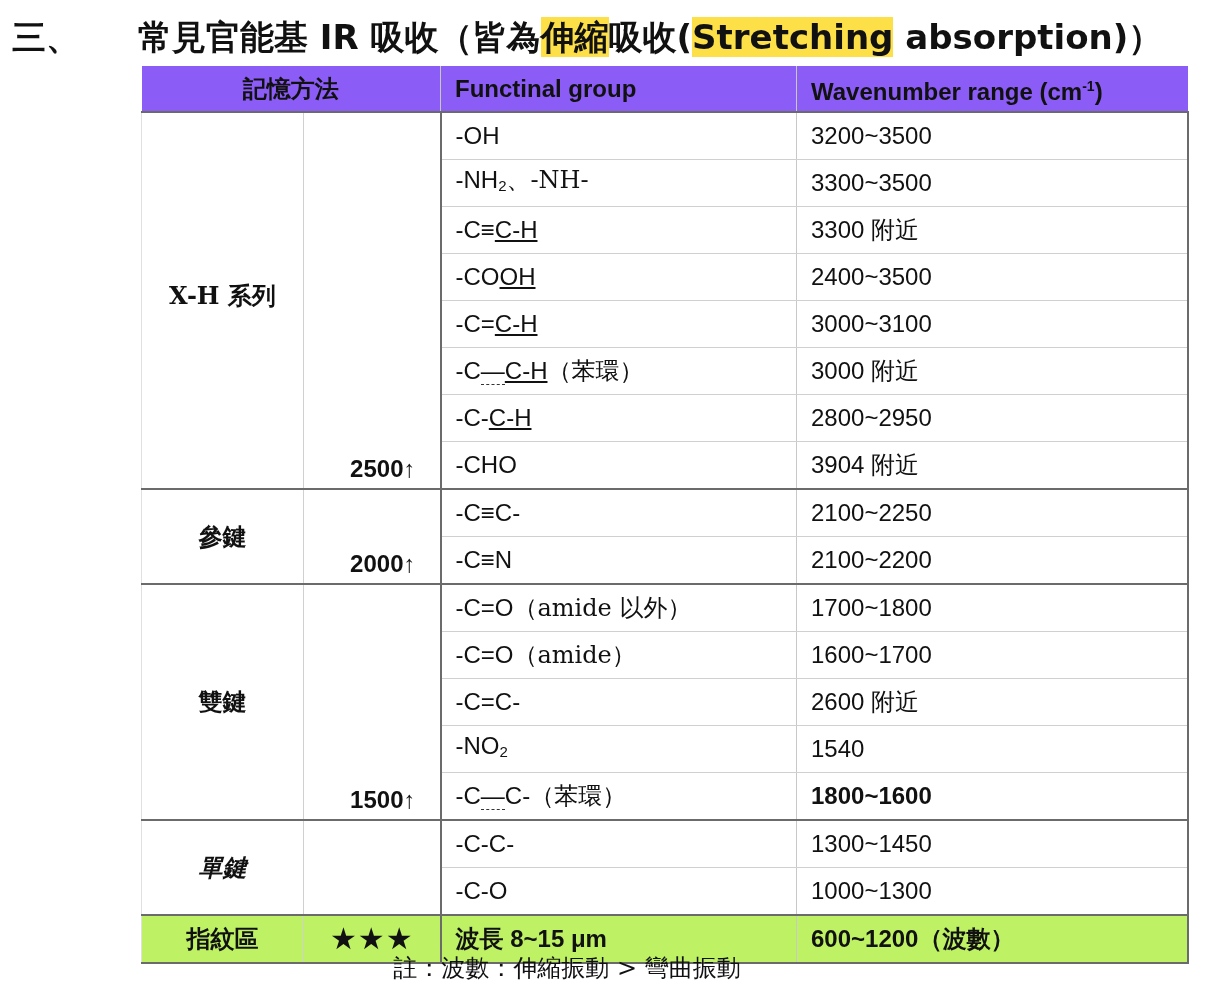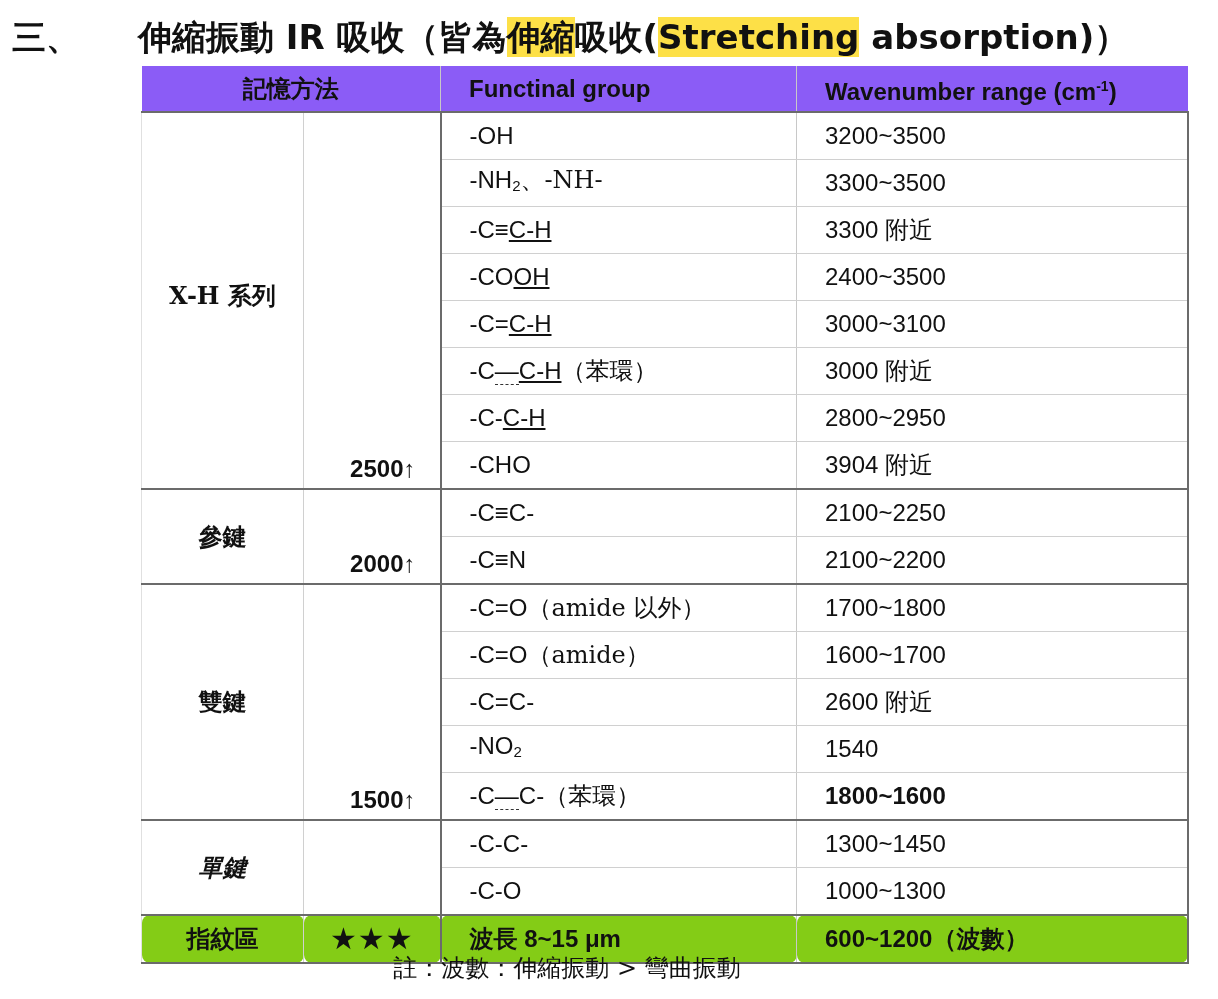--- a/index.html
+++ b/index.html
@@ -5,50 +5,50 @@
   html, body { margin:0; padding:0; background:#ffffff; }
   body { width:1218px; height:999px; position:relative; overflow:hidden;
          font-family:"Liberation Sans","DejaVu Sans",sans-serif; color:#111; }
   .title { position:absolute; left:12px; top:12px; height:50px; white-space:nowrap;
            font-size:34px; font-weight:bold; line-height:50px; font-family:"DejaVu Sans",sans-serif; }
   .title .num { display:inline-block; width:126px; }
   .title .hl { background:#fde047; }
   table { position:absolute; left:141px; top:66px; border-collapse:collapse; table-layout:fixed;
           width:1046px; }
   col.c1 { width:162px; } col.c2 { width:137px; } col.c3 { width:356px; } col.c4 { width:391px; }
-  th, td { height:46px; padding:0 0 0 28px; font-size:24px; line-height:26px; vertical-align:middle;
+  th, td { height:46px; padding:0 0 0 14px; font-size:24px; line-height:26px; vertical-align:middle;
            border-bottom:1px solid #d0d0d0; white-space:nowrap; }
   thead th { background:#8b5cf6; font-weight:bold; text-align:left; height:45px;
              border-bottom:2px solid #6b6b6b; }
   thead th.memo { text-align:center; padding:0; font-family:"DejaVu Serif",serif; }
   td.g3, td.g4, th.g3, th.g4 { border-left:1px solid #c8c8c8; }
   td.g3 { border-left:2px solid #6b6b6b; }
   td.g4 { border-right:2px solid #6b6b6b; }
   td.cat { text-align:center; padding:0; font-weight:bold; font-family:"DejaVu Serif",serif;
            border-right:1px solid #d0d0d0; border-left:1px solid #e0e0e0; }
   td.hint { text-align:right; padding:0 24px 6px 0; font-weight:bold; vertical-align:bottom;
             border-right:1px solid #d0d0d0; }
   tr.group-end td { border-bottom:2px solid #6b6b6b; }
-  tr.fp td { background:#84cc16; font-weight:bold; border-bottom:2px solid #6b6b6b;border-radius:8px; }
+  tr.fp td { background:#bef264; font-weight:bold; border-bottom:2px solid #6b6b6b; }
   tr.fp td.cat, tr.fp td.stars { text-align:center; padding:0; }
   .stars { font-size:30px; letter-spacing:1px; }
   .u { text-decoration:underline; }
   .dash { border-bottom:1px dashed #333; }
   .bold { font-weight:bold; }
   .cjk { font-family:"DejaVu Serif",serif; }
   .note { position:absolute; left:0; width:1024px; top:952px; text-align:center;
           font-size:24px; font-family:"DejaVu Serif",serif; padding-left:110px; box-sizing:border-box; }
   sup { font-size:14px; }
   sub { font-size:15px; vertical-align:-3px; }
 </style>
 </head>
 <body>
 
 <div class="title">
-  <span class="num">三、</span><span>伸縮振動 IR 吸收（皆為</span><span class="hl">伸縮</span><span>吸收(</span><span class="hl">Stretching</span><span> absorption)）</span>
+  <span class="num">三、</span><span>常見官能基 IR 吸收（皆為</span><span class="hl">伸縮</span><span>吸收(</span><span class="hl">Stretching</span><span> absorption)）</span>
 </div>
 
 <table>
   <colgroup>
       <col class="c1">
       <col class="c2">
       <col class="c3">
       <col class="c4">
     </colgroup>
   <thead>

